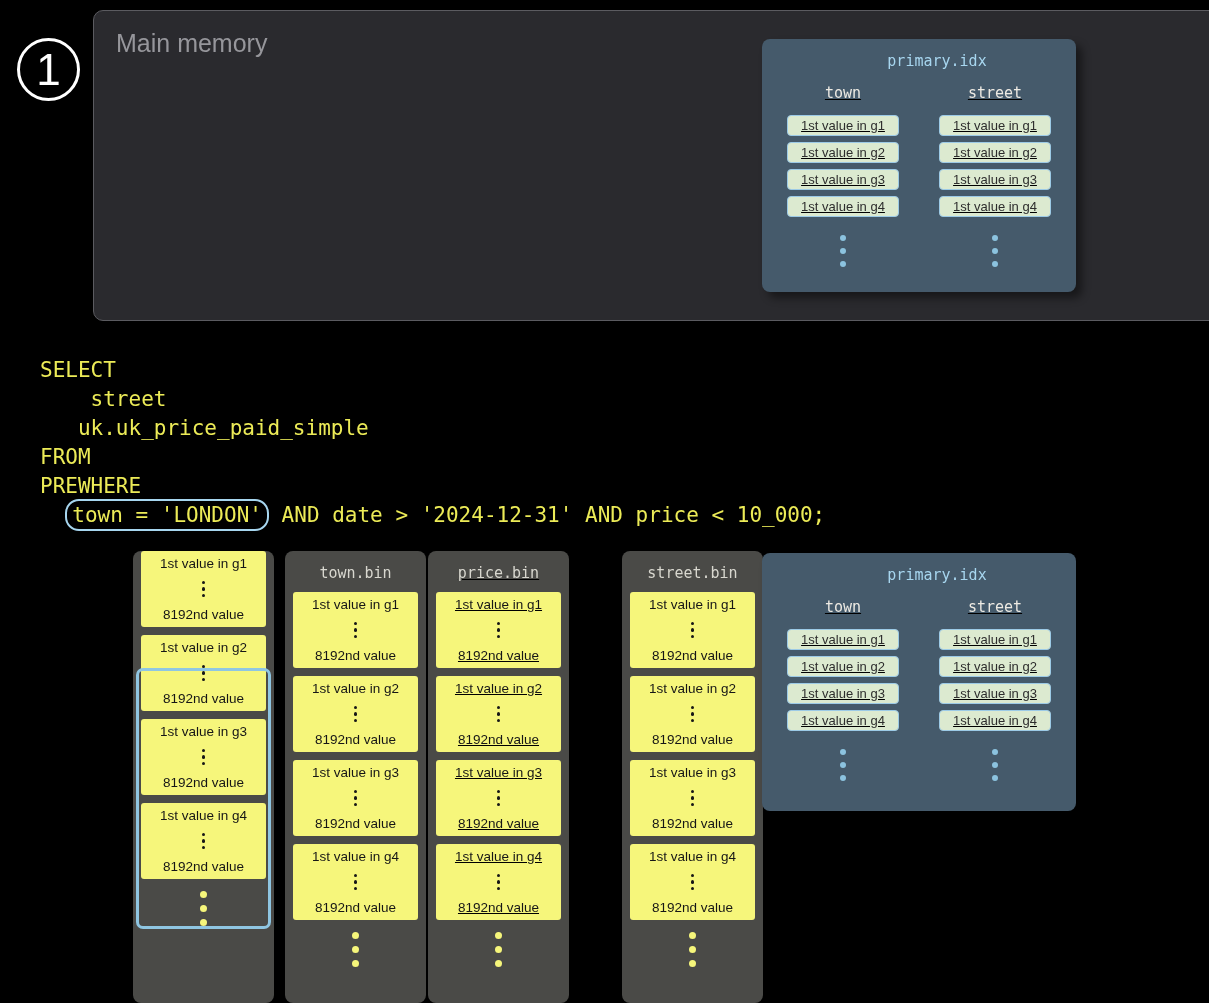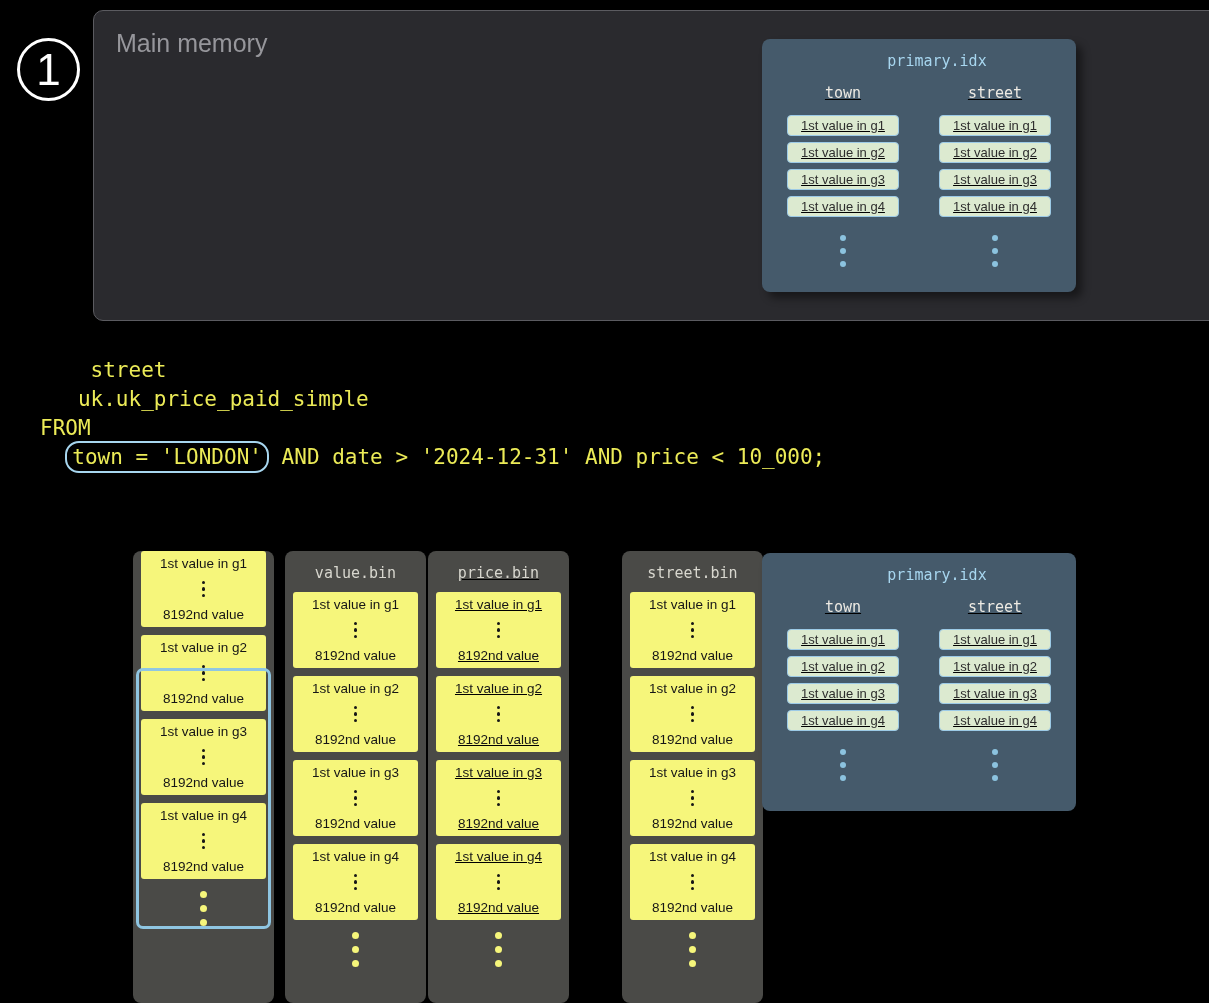--- a/index.html
+++ b/index.html
@@ -90,23 +90,25 @@
         <div class="vdots">
             <i></i>
             <i></i>
             <i></i>
           </div>
       </div>
     </div>
   </div>
 
   <div class="sql">
+    <div class="sline">SELECT</div>
     <div class="sline">    street</div>
     <div class="sline">   uk.uk_price_paid_simple</div>
     <div class="sline">FROM</div>
+    <div class="sline">PREWHERE</div>
     <div class="sline"><span>  </span><span class="hlbox"><span>town = 'LONDON'</span></span><span> AND date &gt; '2024-12-31' AND price &lt; 10_000;</span></div>
   </div>
 
   <div class="bin b0">
     <div class="granule">
       <span>1st value in g1</span>
       <span class="gdots">
           <i></i>
           <i></i>
           <i></i>
@@ -141,21 +143,21 @@
       <span>8192nd value</span>
     </div>
     <div class="vdots yellow">
         <i></i>
         <i></i>
         <i></i>
       </div>
   </div>
 
   <div class="bin b1">
-    <div class="bin-title">value.bin</div>
+    <div class="bin-title">town.bin</div>
     <div class="granule">
       <span>1st value in g1</span>
       <span class="gdots">
           <i></i>
           <i></i>
           <i></i>
         </span>
       <span>8192nd value</span>
     </div>
     <div class="granule">

